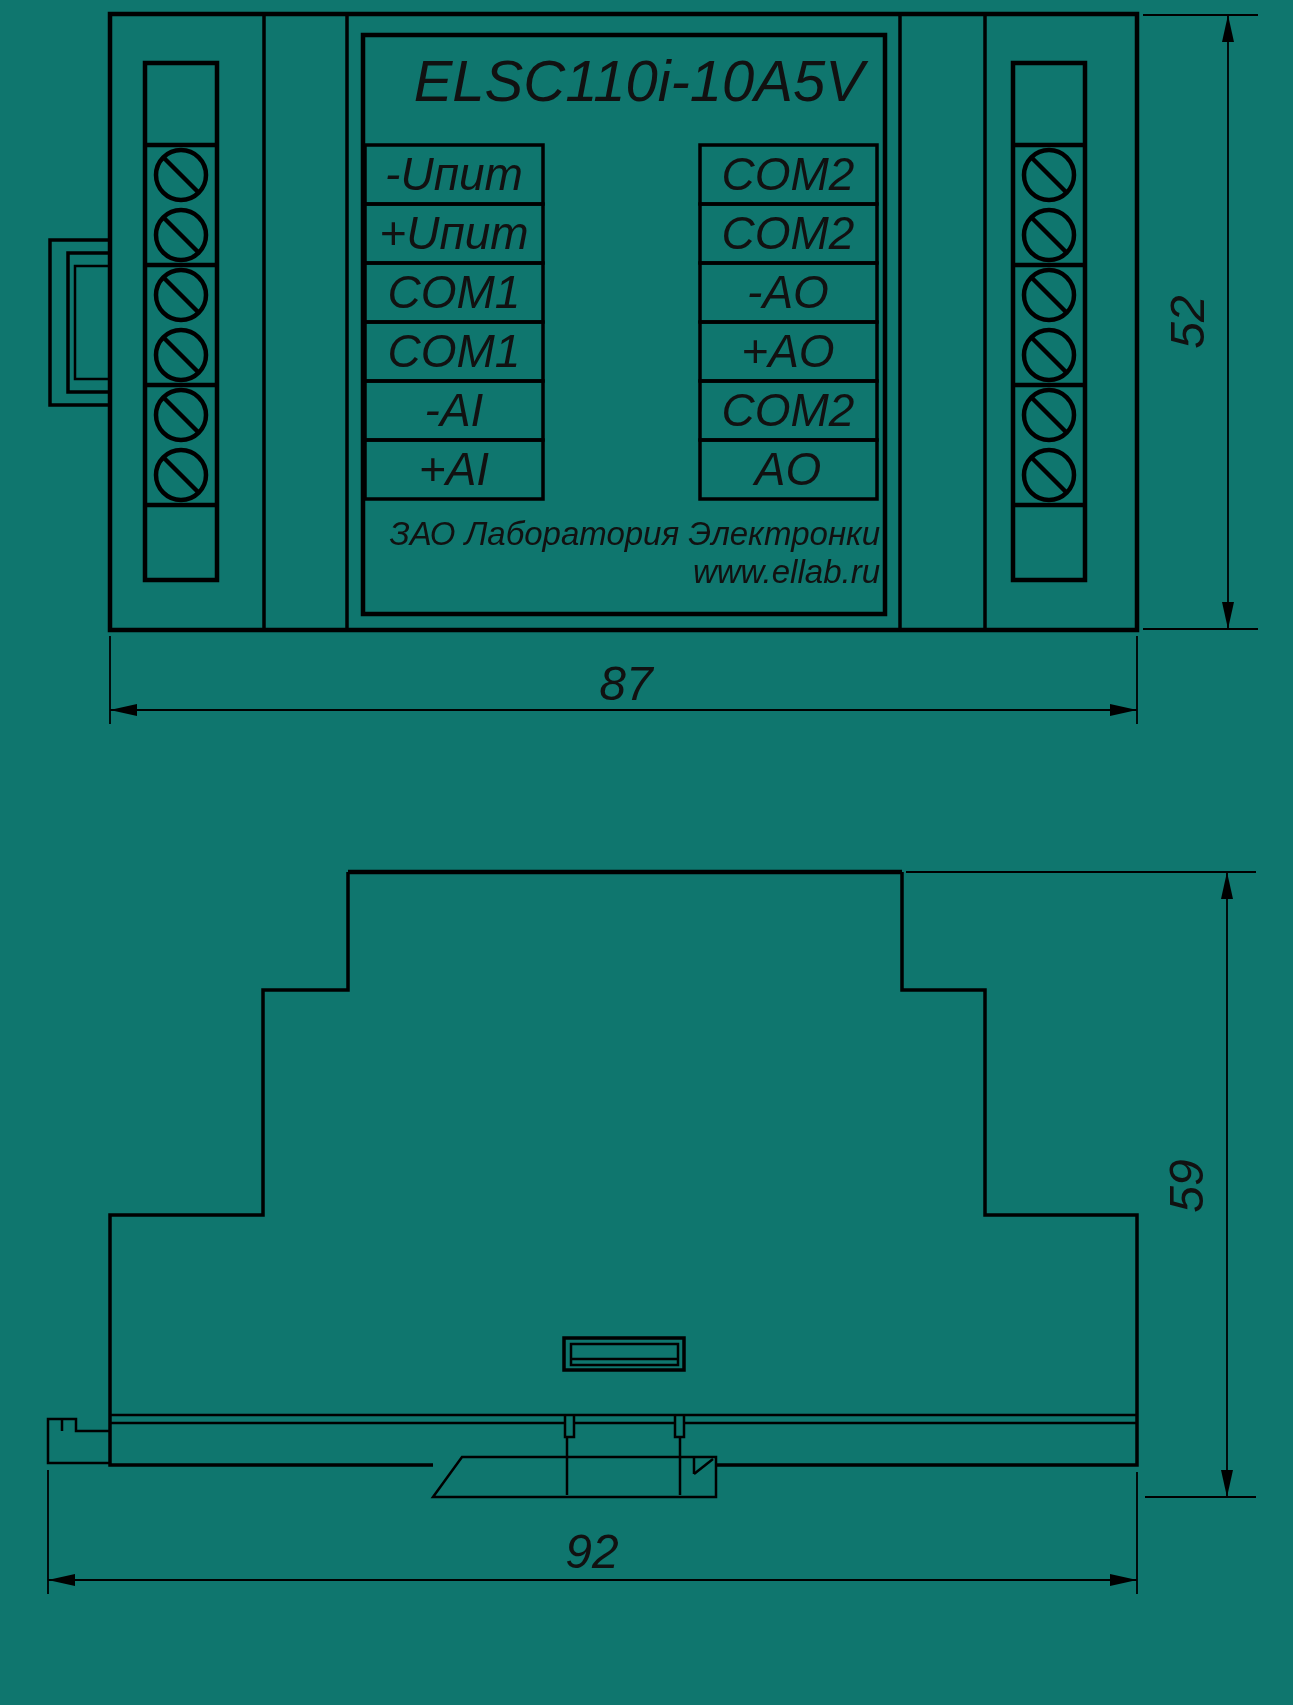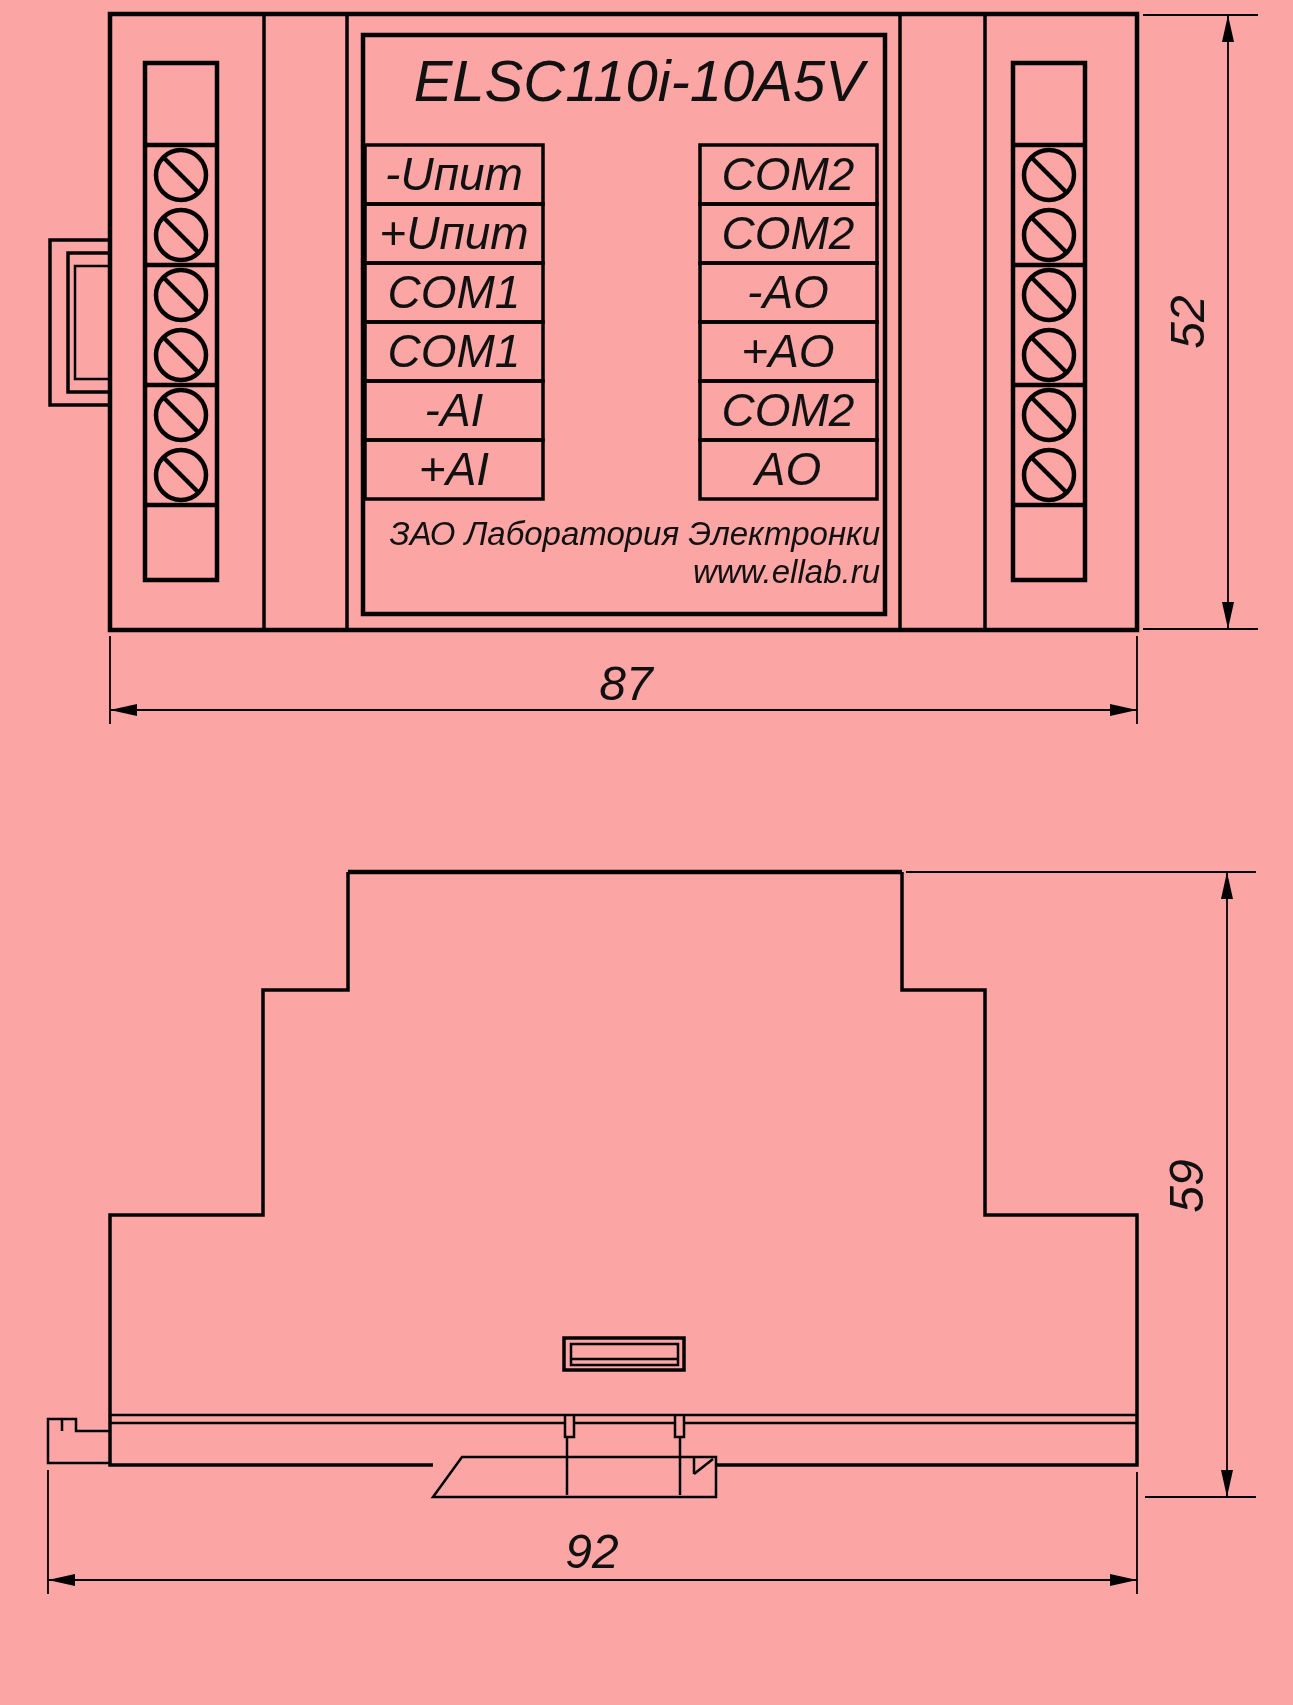--- a/index.html
+++ b/index.html
@@ -1,16 +1,16 @@
 <!DOCTYPE html>
 <html><head>
 <meta charset="utf-8">
 <style>
   html,body{margin:0;padding:0;background:#ffffff;}
-  .page{position:relative;width:1293px;height:1705px;background:#fca5a5;overflow:hidden;text-align:right;}
+  .page{position:relative;width:1293px;height:1705px;background:#0f766e;overflow:hidden;text-align:right;}
   svg{position:absolute;left:0;top:0;}
   text{fill:#111;font-family:"Liberation Sans",sans-serif;font-style:italic;}
   .t-title{font-size:58px;}
   .t-term{font-size:46px;}
   .t-co{font-size:33px;}
   .t-dim{font-size:48px;}
   .ln{stroke:#000;fill:none;}
   .w45{stroke-width:4.5px;}
   .w35{stroke-width:3.5px;}
   .w25{stroke-width:2.5px;}

